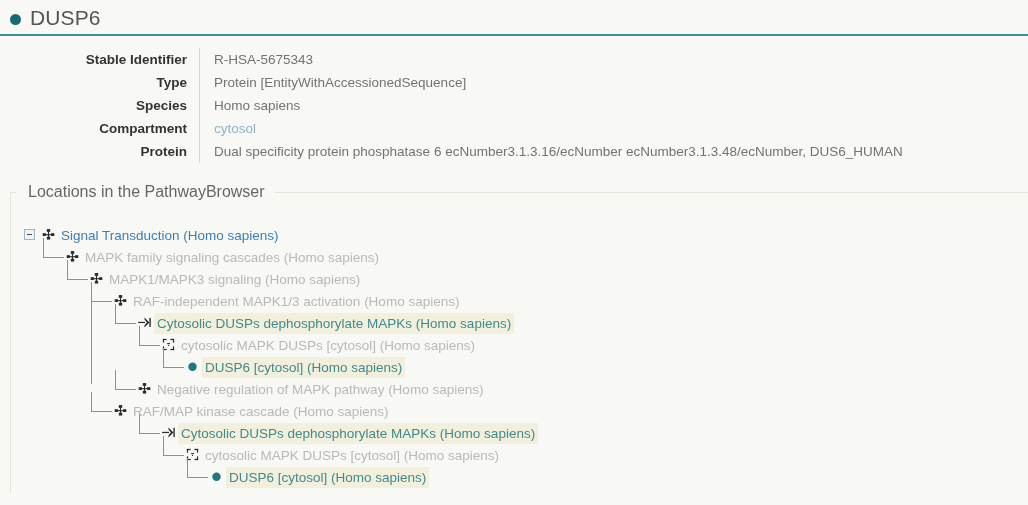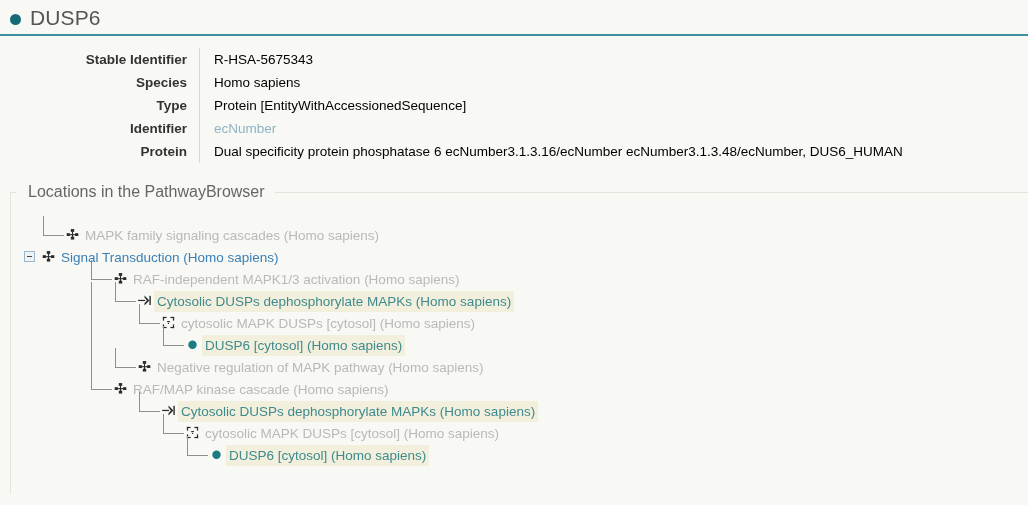--- a/index.html
+++ b/index.html
@@ -79,21 +79,21 @@
     right: 0;
     top: 0;
     bottom: 0;
     width: 1px;
     background: #e0d7bd;
   }
   .detail-value {
     flex: 1 1 auto;
     padding-left: 14px;
     font-size: 13.5px;
-    color: #000000;
+    color: #737373;
     line-height: 23px;
     white-space: nowrap;
   }
   .detail-value.link {
     color: #8fb3c4;
   }
 
   
   .locations-fieldset {
     margin: 19px 0 0 10px;
@@ -192,63 +192,75 @@
   <span class="entity-title">DUSP6</span>
 </div>
 <div class="header-rule"></div>
 
 <div class="details">
   <div class="detail-row">
     <div class="detail-label">Stable Identifier</div>
     <div class="detail-value">R-HSA-5675343</div>
   </div>
   <div class="detail-row">
+    <div class="detail-label">Type</div>
+    <div class="detail-value">Protein [EntityWithAccessionedSequence]</div>
+  </div>
+  <div class="detail-row">
     <div class="detail-label">Species</div>
     <div class="detail-value">Homo sapiens</div>
   </div>
   <div class="detail-row">
-    <div class="detail-label">Type</div>
-    <div class="detail-value">Protein [EntityWithAccessionedSequence]</div>
-  </div>
-  <div class="detail-row">
-    <div class="detail-label">Identifier</div>
-    <div class="detail-value link">ecNumber</div>
+    <div class="detail-label">Compartment</div>
+    <div class="detail-value link">cytosol</div>
   </div>
   <div class="detail-row">
     <div class="detail-label">Protein</div>
     <div class="detail-value">Dual specificity protein phosphatase 6 ecNumber3.1.3.16/ecNumber ecNumber3.1.3.48/ecNumber, DUS6_HUMAN</div>
   </div>
 </div>
 
 <fieldset class="locations-fieldset">
   <legend class="locations-legend">Locations in the PathwayBrowser</legend>
   <div class="tree" id="tree-root">
       <div class="tree-row">
+        <span class="toggle-box" style="left: -5px; top: 5px;"></span>
+        <span class="ic" style="left: 12px; top: 3px;"><svg viewBox="0 0 16 16" width="15" height="15">
+            <rect x="6.2" y="2.2" width="3.6" height="3" fill="#2b2b2b"></rect>
+            <rect x="1.8" y="6.6" width="3.4" height="3" fill="#2b2b2b"></rect>
+            <rect x="10.8" y="6.6" width="3.4" height="3" fill="#2b2b2b"></rect>
+            <rect x="6.2" y="10.4" width="3.6" height="3" fill="#2b2b2b"></rect>
+            <rect x="7.4" y="5" width="1.2" height="6" fill="#2b2b2b"></rect>
+            <rect x="4.6" y="7.6" width="7" height="1.2" fill="#2b2b2b"></rect>
+          </svg></span>
+        <span class="row-label blue" style="position: absolute; left: 29px; top: 1px;">Signal Transduction (Homo sapiens)</span>
+      </div>
+      <div class="tree-row">
         <span class="elbow" style="left: 14px; top: -8px; width: 20px; height: 19px;"></span>
         <span class="ic" style="left: 36px; top: 3px;"><svg viewBox="0 0 16 16" width="15" height="15">
             <rect x="6.2" y="2.2" width="3.6" height="3" fill="#2b2b2b"></rect>
             <rect x="1.8" y="6.6" width="3.4" height="3" fill="#2b2b2b"></rect>
             <rect x="10.8" y="6.6" width="3.4" height="3" fill="#2b2b2b"></rect>
             <rect x="6.2" y="10.4" width="3.6" height="3" fill="#2b2b2b"></rect>
             <rect x="7.4" y="5" width="1.2" height="6" fill="#2b2b2b"></rect>
             <rect x="4.6" y="7.6" width="7" height="1.2" fill="#2b2b2b"></rect>
           </svg></span>
         <span class="row-label dim" style="position: absolute; left: 53px; top: 1px;">MAPK family signaling cascades (Homo sapiens)</span>
       </div>
       <div class="tree-row">
-        <span class="toggle-box" style="left: -5px; top: 5px;"></span>
-        <span class="ic" style="left: 12px; top: 3px;"><svg viewBox="0 0 16 16" width="15" height="15">
-            <rect x="6.2" y="2.2" width="3.6" height="3" fill="#2b2b2b"></rect>
-            <rect x="1.8" y="6.6" width="3.4" height="3" fill="#2b2b2b"></rect>
-            <rect x="10.8" y="6.6" width="3.4" height="3" fill="#2b2b2b"></rect>
-            <rect x="6.2" y="10.4" width="3.6" height="3" fill="#2b2b2b"></rect>
-            <rect x="7.4" y="5" width="1.2" height="6" fill="#2b2b2b"></rect>
-            <rect x="4.6" y="7.6" width="7" height="1.2" fill="#2b2b2b"></rect>
-          </svg></span>
-        <span class="row-label blue" style="position: absolute; left: 29px; top: 1px;">Signal Transduction (Homo sapiens)</span>
+        <span class="elbow" style="left: 38px; top: -8px; width: 20px; height: 19px;"></span>
+        <span class="ic" style="left: 60px; top: 3px;"><svg viewBox="0 0 16 16" width="15" height="15">
+            <rect x="6.2" y="2.2" width="3.6" height="3" fill="#2b2b2b"></rect>
+            <rect x="1.8" y="6.6" width="3.4" height="3" fill="#2b2b2b"></rect>
+            <rect x="10.8" y="6.6" width="3.4" height="3" fill="#2b2b2b"></rect>
+            <rect x="6.2" y="10.4" width="3.6" height="3" fill="#2b2b2b"></rect>
+            <rect x="7.4" y="5" width="1.2" height="6" fill="#2b2b2b"></rect>
+            <rect x="4.6" y="7.6" width="7" height="1.2" fill="#2b2b2b"></rect>
+          </svg></span>
+        <span class="row-label dim" style="position: absolute; left: 77px; top: 1px;">MAPK1/MAPK3 signaling (Homo sapiens)</span>
       </div>
       <div class="tree-row">
         <span class="elbow" style="left: 62px; top: -8px; width: 20px; height: 19px;"></span>
         <span class="ic" style="left: 84px; top: 3px;"><svg viewBox="0 0 16 16" width="15" height="15">
             <rect x="6.2" y="2.2" width="3.6" height="3" fill="#2b2b2b"></rect>
             <rect x="1.8" y="6.6" width="3.4" height="3" fill="#2b2b2b"></rect>
             <rect x="10.8" y="6.6" width="3.4" height="3" fill="#2b2b2b"></rect>
             <rect x="6.2" y="10.4" width="3.6" height="3" fill="#2b2b2b"></rect>
             <rect x="7.4" y="5" width="1.2" height="6" fill="#2b2b2b"></rect>
             <rect x="4.6" y="7.6" width="7" height="1.2" fill="#2b2b2b"></rect>

